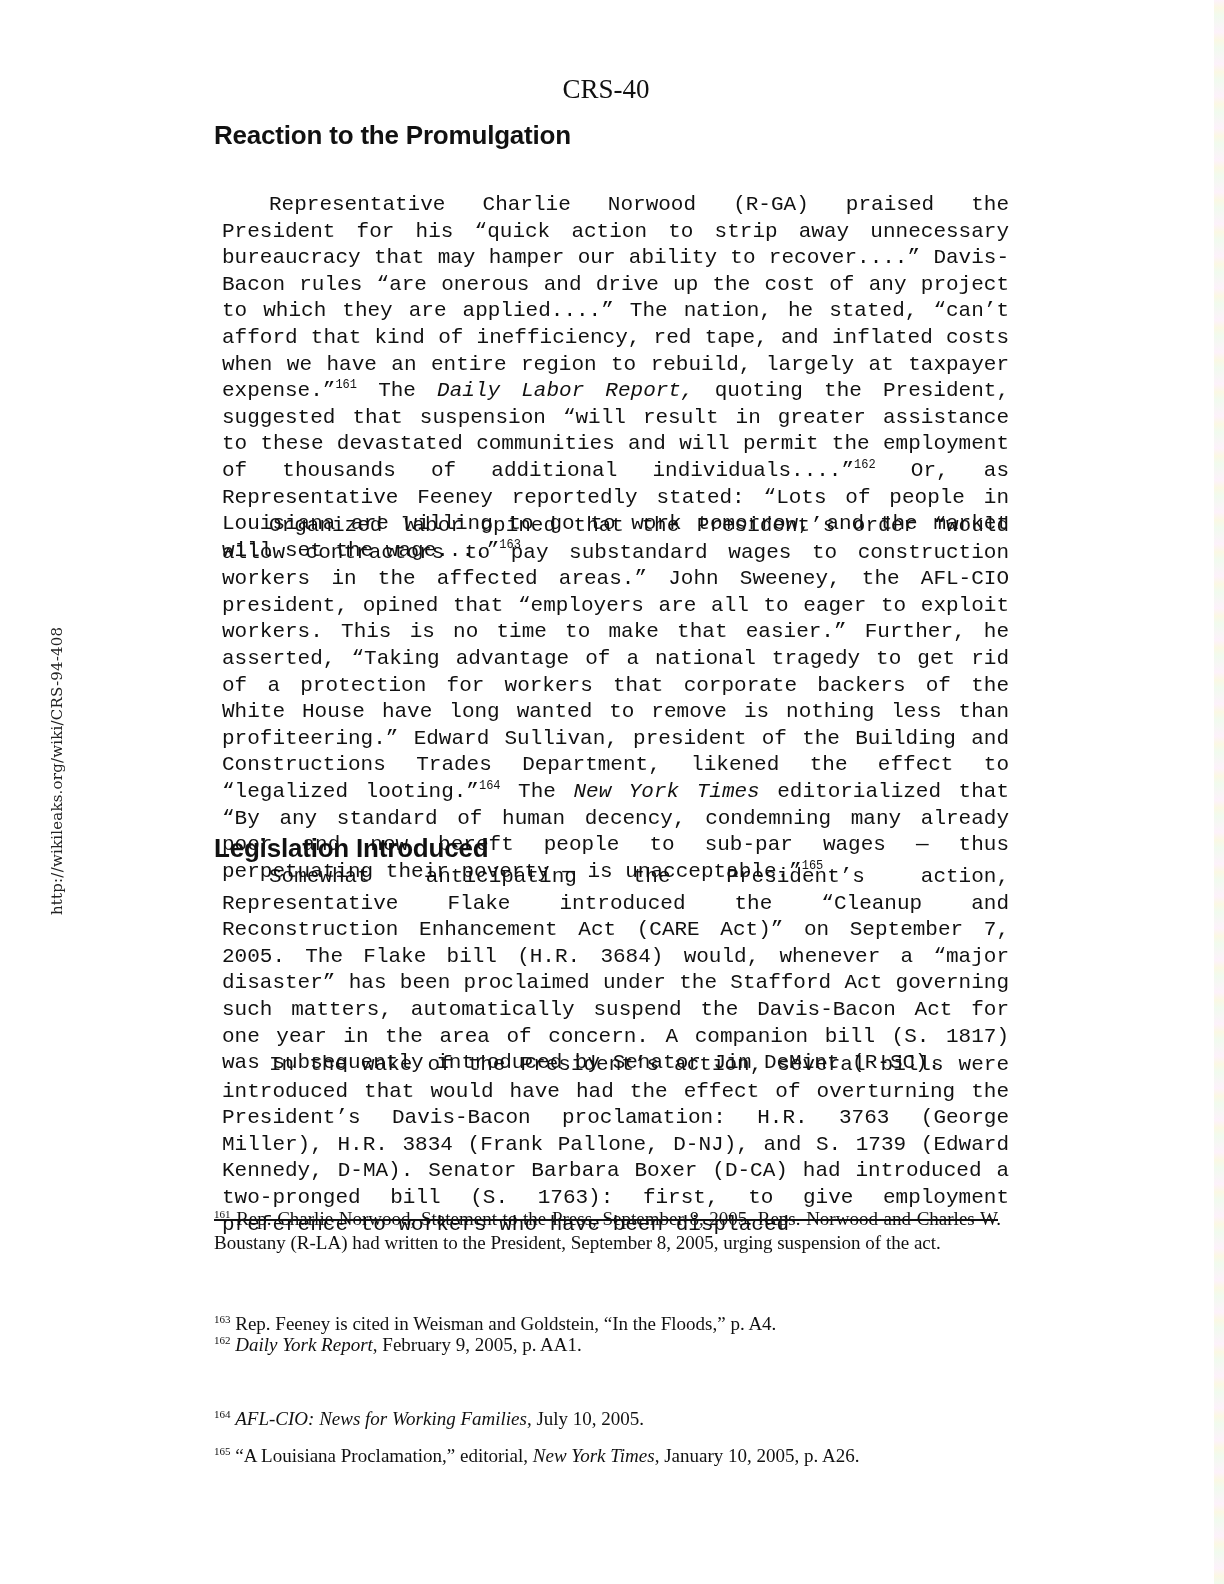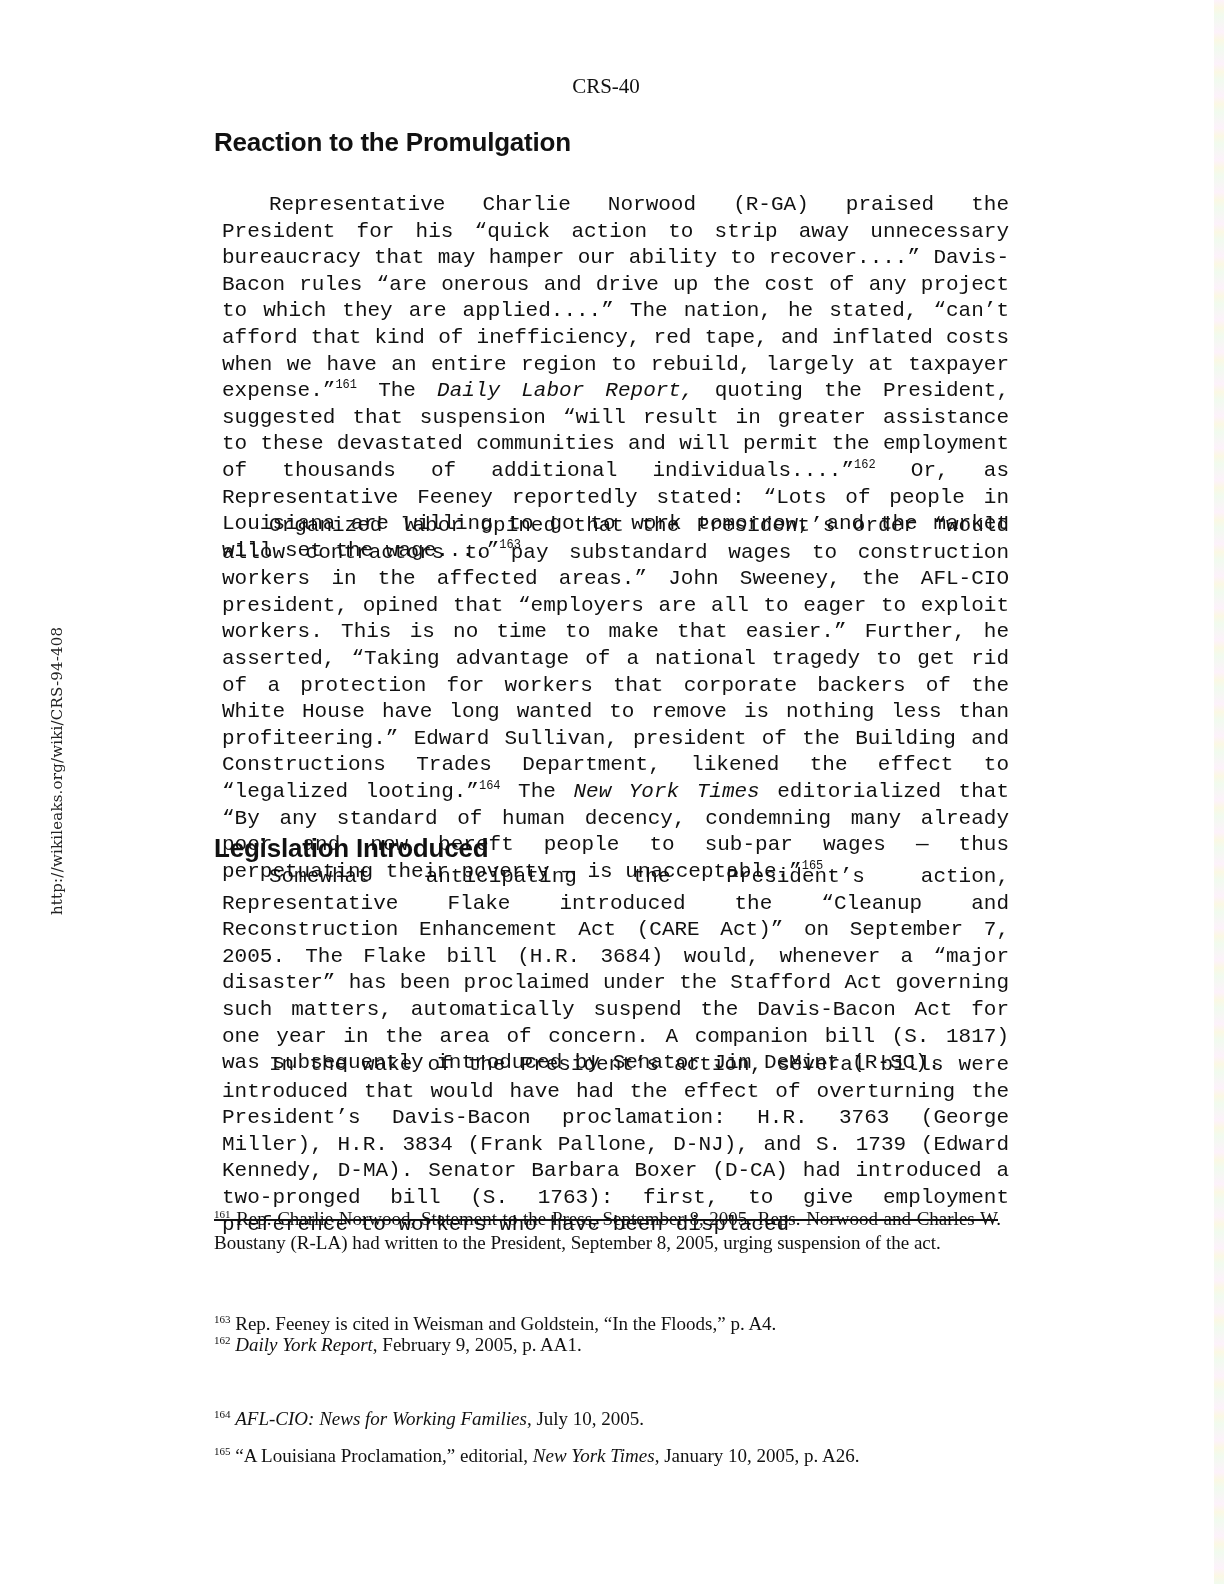--- a/index.html
+++ b/index.html
@@ -9,21 +9,21 @@
     }
     .edge-strip {
       position: absolute; top: 0; right: 0; width: 10px; height: 1584px;
       background: repeating-linear-gradient(180deg, #fdf2fb 0px, #fbf8e4 8px, #f1fbef 16px, #fdf2fb 32px);
     }
     .side-url {
       position: absolute; left: 48px; top: 915px; transform-origin: left top; transform: rotate(-90deg);
       font-family: "DejaVu Serif", serif; font-size: 15px; color: #222; white-space: nowrap; letter-spacing: 0.2px;
     }
     .page-number {
-      position: absolute; top: 74px; left: 0; width: 1212px; text-align: center; font-size: 21px;
+      position: absolute; top: 74px; left: 0; width: 1212px; text-align: center; font-size: 27px;
     }
     .heading {
       position: absolute; left: 214px; font-family: "Liberation Sans", sans-serif; font-weight: bold; font-size: 26px;
       letter-spacing: -0.2px;
     }
     .para {
       position: absolute; left: 214px; width: 787px; font-size: 21px; line-height: 26.6px; text-align: justify;
       text-indent: 47px; margin: 8px; font-family: Liberation Mono, monospace;
     }
     sup { font-size: 12px; line-height: 0; vertical-align: 8px; }
@@ -36,21 +36,21 @@
   </style>
 </head>
 <body>
 
 <div class="edge-strip"></div>
 
 <div class="side-url">http://wikileaks.org/wiki/CRS-94-408</div>
 
 <div class="page-number">CRS-40</div>
 
-<div class="heading" style="top:127px;text-align:right;">Reaction to the Promulgation</div>
+<div class="heading" style="top:120px;text-align:right;">Reaction to the Promulgation</div>
 
 <p class="para" style="top:184px;"><span>Representative Charlie Norwood (R-GA) praised the President for his “quick action to strip away unnecessary bureaucracy that may hamper our ability to recover....” Davis-Bacon rules “are onerous and drive up the cost of any project to which they are applied....” The nation, he stated, “can’t afford that kind of inefficiency, red tape, and inflated costs when we have an entire region to rebuild, largely at taxpayer expense.”</span><sup>161</sup><span> The </span><i>Daily Labor Report,</i><span> quoting the President, suggested that suspension “will result in greater assistance to these devastated communities and will permit the employment of thousands of additional individuals....”</span><sup>162</sup><span> Or, as Representative Feeney reportedly stated: “Lots of people in Louisiana are willing to go to work tomorrow, and the market will set the wage....”</span><sup>163</sup></p>
 
 <p class="para" style="top:505px;"><span>Organized labor opined that the President’s order “would allow contractors to pay substandard wages to construction workers in the affected areas.” John Sweeney, the AFL-CIO president, opined that “employers are all to eager to exploit workers. This is no time to make that easier.” Further, he asserted, “Taking advantage of a national tragedy to get rid of a protection for workers that corporate backers of the White House have long wanted to remove is nothing less than profiteering.” Edward Sullivan, president of the Building and Constructions Trades Department, likened the effect to “legalized looting.”</span><sup>164</sup><span> The </span><i>New York Times</i><span> editorialized that “By any standard of human decency, condemning many already poor and now bereft people to sub-par wages — thus perpetuating their poverty — is unacceptable.”</span><sup>165</sup></p>
 
 <div class="heading" style="top:833px;">Legislation Introduced</div>
 
 <p class="para" style="top:856px;">Somewhat anticipating the President’s action, Representative Flake introduced the “Cleanup and Reconstruction Enhancement Act (CARE Act)” on September 7, 2005. The Flake bill (H.R. 3684) would, whenever a “major disaster” has been proclaimed under the Stafford Act governing such matters, automatically suspend the Davis-Bacon Act for one year in the area of concern. A companion bill (S. 1817) was subsequently introduced by Senator Jim DeMint (R-SC).</p>
 
 <p class="para" style="top:1044px;">In the wake of the President’s action, several bills were introduced that would have had the effect of overturning the President’s Davis-Bacon proclamation: H.R. 3763 (George Miller), H.R. 3834 (Frank Pallone, D-NJ), and S. 1739 (Edward Kennedy, D-MA). Senator Barbara Boxer (D-CA) had introduced a two-pronged bill (S. 1763): first, to give employment preference to workers who have been displaced</p>

